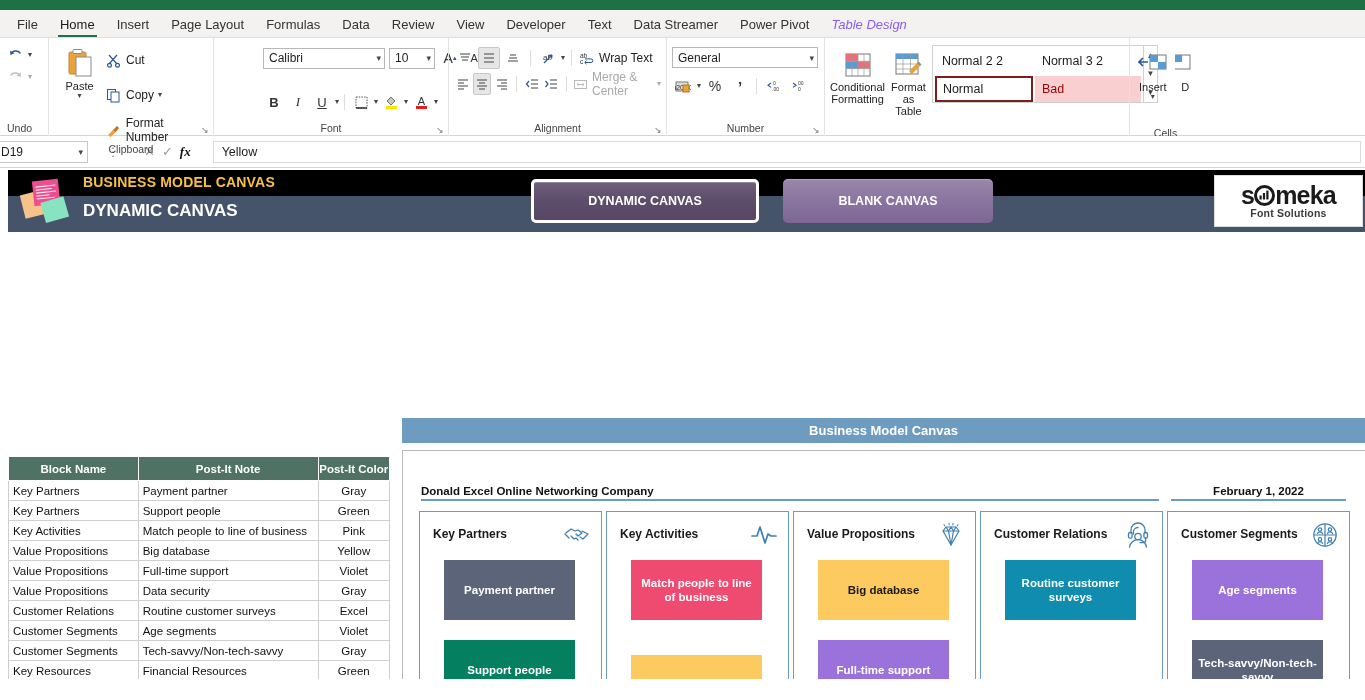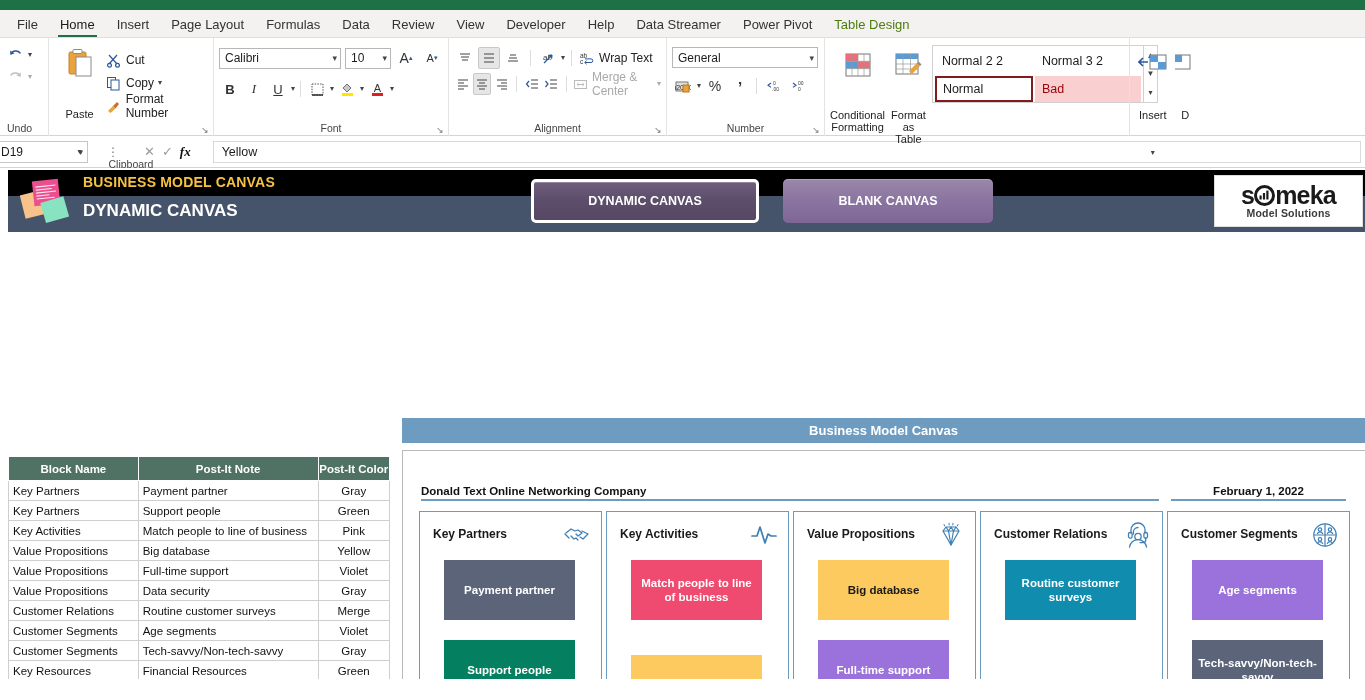--- a/index.html
+++ b/index.html
@@ -20,41 +20,41 @@
   }
   .tab {
     padding:3px 11px 5px 11px; font-size:13px; color:#333; cursor:default;
     position:relative; white-space:nowrap;
   }
   .tab.active { color:#1a1a1a; font-weight:400; }
   .tab.active::after {
     content:""; position:absolute; left:9px; right:9px; bottom:0;
     height:2.5px; background:#1e7145;
   }
-  .tab.contextual { color:#4d7c0f; }
+  .tab.contextual { color:#8b5cf6;font-style:italic; }
 
   #ribbon {
     height:98px; background:#ffffff; display:flex; position:relative;
     border-bottom:1px solid #d4d4d4;
   }
   .grp { display:flex; flex-direction:column; position:relative; padding:3px 5px 0 5px; height:98px; }
   .grp + .grp { border-left:1px solid #e3e3e3; }
   .grp-body { flex:1; display:flex; align-items:flex-start; padding-top:3px; }
   .grp-label {
     font-size:10.5px; color:#444; text-align:center; height:16px; line-height:16px;
     position:relative;
   }
   .dlg {
     position:absolute; right:2px; bottom:1px; width:10px; height:10px;
     font-size:9px; color:#777; line-height:10px;
   }
 
   .bigbtn {
     display:flex; flex-direction:column; align-items:center; justify-content:flex-start;
-    width:54px; font-size:11px; color:#222; padding-top:4px; cursor:default;gap:28px;
+    width:54px; font-size:11px; color:#222; padding-top:4px; cursor:default;
   }
   .bigbtn .ic { height:32px; display:flex; align-items:center; }
   .bigbtn .lbl { text-align:center; line-height:12px; }
   .caretd { font-size:8px; color:#444; margin-top:-1px; }
 
   .smallrow { display:flex; align-items:center; height:22px; font-size:12px; color:#222; gap:4px; cursor:default;}
   .smallrow .ic { width:17px; height:17px; display:flex; align-items:center; justify-content:center; }
   .dim { color:#a9a9a9; }
 
   .sqbtn {
@@ -192,21 +192,21 @@
 <div id="tabs-row">
     <div class="tab">File</div>
     <div class="tab active">Home</div>
     <div class="tab">Insert</div>
     <div class="tab">Page Layout</div>
     <div class="tab">Formulas</div>
     <div class="tab">Data</div>
     <div class="tab">Review</div>
     <div class="tab">View</div>
     <div class="tab">Developer</div>
-    <div class="tab">Help</div>
+    <div class="tab">Text</div>
     <div class="tab">Data Streamer</div>
     <div class="tab">Power Pivot</div>
     <div class="tab contextual">Table Design</div>
   </div>
 
 <div id="ribbon">
 
   <div class="grp" style="width:48px;">
     <div class="grp-body" style="flex-direction:column;padding-left:2px;">
       <div class="smallrow">
@@ -237,21 +237,21 @@
         <span class="ic">
           <svg width="30" height="32" viewBox="0 0 30 32">
             <rect x="4" y="4" width="17" height="22" rx="1.5" fill="#e8a33d" stroke="#c4812a"></rect>
             <rect x="8" y="1.5" width="9" height="4" rx="1" fill="#fff" stroke="#8a8a8a"></rect>
             <rect x="11" y="9" width="15" height="19" fill="#fff" stroke="#8a8a8a"></rect>
           </svg>
         </span>
         <span class="lbl">Paste</span>
         <span class="caretd">▾</span>
       </div>
-      <div style="display:flex;flex-direction:column;padding-top:5px;gap:1px;">
+      <div style="display:flex;flex-direction:column;padding-top:5px;gap:13px;">
         <div class="smallrow">
           <span class="ic">
             <svg width="15" height="15" viewBox="0 0 15 15">
                 <path d="M3 2 L11 11 M11 2 L3 11" stroke="#2b579a" stroke-width="1.2" fill="none"></path>
                 <circle cx="3.5" cy="12.2" r="1.9" fill="none" stroke="#2b579a" stroke-width="1.2"></circle>
                 <circle cx="11.5" cy="12.2" r="1.9" fill="none" stroke="#2b579a" stroke-width="1.2"></circle>
               </svg>
           </span>
           <span>Cut</span>
         </div>
@@ -274,21 +274,21 @@
           </span>
           <span>Format Number</span>
         </div>
       </div>
     </div>
     <div class="grp-label" style="width:100%;">Clipboard</div>
     <div class="dlg">↘</div>
   </div>
 
   <div class="grp" style="width:235px;">
-    <div class="grp-body" style="flex-direction:column;gap:9px;padding-top:6px;">
+    <div class="grp-body" style="flex-direction:column;gap:22px;padding-top:6px;margin-left:44px;">
       <div style="display:flex;align-items:center;gap:4px;">
         <div class="combo" style="width:122px;">
           <span class="cv">Calibri</span>
           <span class="cc">▾</span>
         </div>
         <div class="combo" style="width:46px;">
           <span class="cv">10</span>
           <span class="cc">▾</span>
         </div>
         <div class="sqbtn">
@@ -584,21 +584,21 @@
         <span style="position:relative;display:inline-block;width:21px;height:21px;">
           <span style="position:absolute;inset:0;border:3.4px solid #1a1a1a;border-radius:50%;"></span>
           <svg style="position:absolute;left:5px;top:5.5px;" width="11" height="10" viewBox="0 0 11 10">
             <rect x="0.5" y="5.5" width="2.2" height="4" fill="#1a1a1a"></rect>
             <rect x="3.9" y="3" width="2.2" height="6.5" fill="#1a1a1a"></rect>
             <rect x="7.3" y="0.6" width="2.2" height="8.9" fill="#1a1a1a"></rect>
           </svg>
         </span>
         <span>meka</span>
       </div>
-      <div id="someka-sub">Model Solutions</div>
+      <div id="someka-sub">Font Solutions</div>
     </div>
   </div>
 
   <div id="bmc-hdr">Business Model Canvas</div>
 
   <table id="notes-table">
     <thead>
       <tr>
         <th class="col-a">Block Name</th>
         <th class="col-b">Post-It Note</th>
@@ -632,42 +632,42 @@
           <td class="col-c c">Violet</td>
         </tr>
         <tr>
           <td class="col-a">Value Propositions</td>
           <td class="col-b">Data security</td>
           <td class="col-c c">Gray</td>
         </tr>
         <tr>
           <td class="col-a">Customer Relations</td>
           <td class="col-b">Routine customer surveys</td>
-          <td class="col-c c">Merge</td>
+          <td class="col-c c">Excel</td>
         </tr>
         <tr>
           <td class="col-a">Customer Segments</td>
           <td class="col-b">Age segments</td>
           <td class="col-c c">Violet</td>
         </tr>
         <tr>
           <td class="col-a">Customer Segments</td>
           <td class="col-b">Tech-savvy/Non-tech-savvy</td>
           <td class="col-c c">Gray</td>
         </tr>
         <tr>
           <td class="col-a">Key Resources</td>
           <td class="col-b">Financial Resources</td>
           <td class="col-c c">Green</td>
         </tr>
       </tbody>
   </table>
 
   <div id="canvas-area">
-    <div id="cust-name">Donald Text Online Networking Company</div>
+    <div id="cust-name">Donald Excel Online Networking Company</div>
     <div id="cust-date">February 1, 2022</div>
     <div id="blocks-host">
         <div class="block" style="left: 16px; width: 183px;">
           <div class="block-title">Key Partners</div>
           <div class="block-icon"><svg viewBox="0 0 28 28">
               <g fill="none" stroke="#3f7fb5" stroke-width="1.3" stroke-linejoin="round" stroke-linecap="round">
                 <path d="M3 12 L8 8 l4 2 3-1 4 3-4 3-2-2"></path>
                 <path d="M19 10 l6 3-5 5-3-2"></path>
                 <path d="M8 15 l3 3 2-1 2 2"></path>
                 <path d="M2 13 l4 4"></path>

